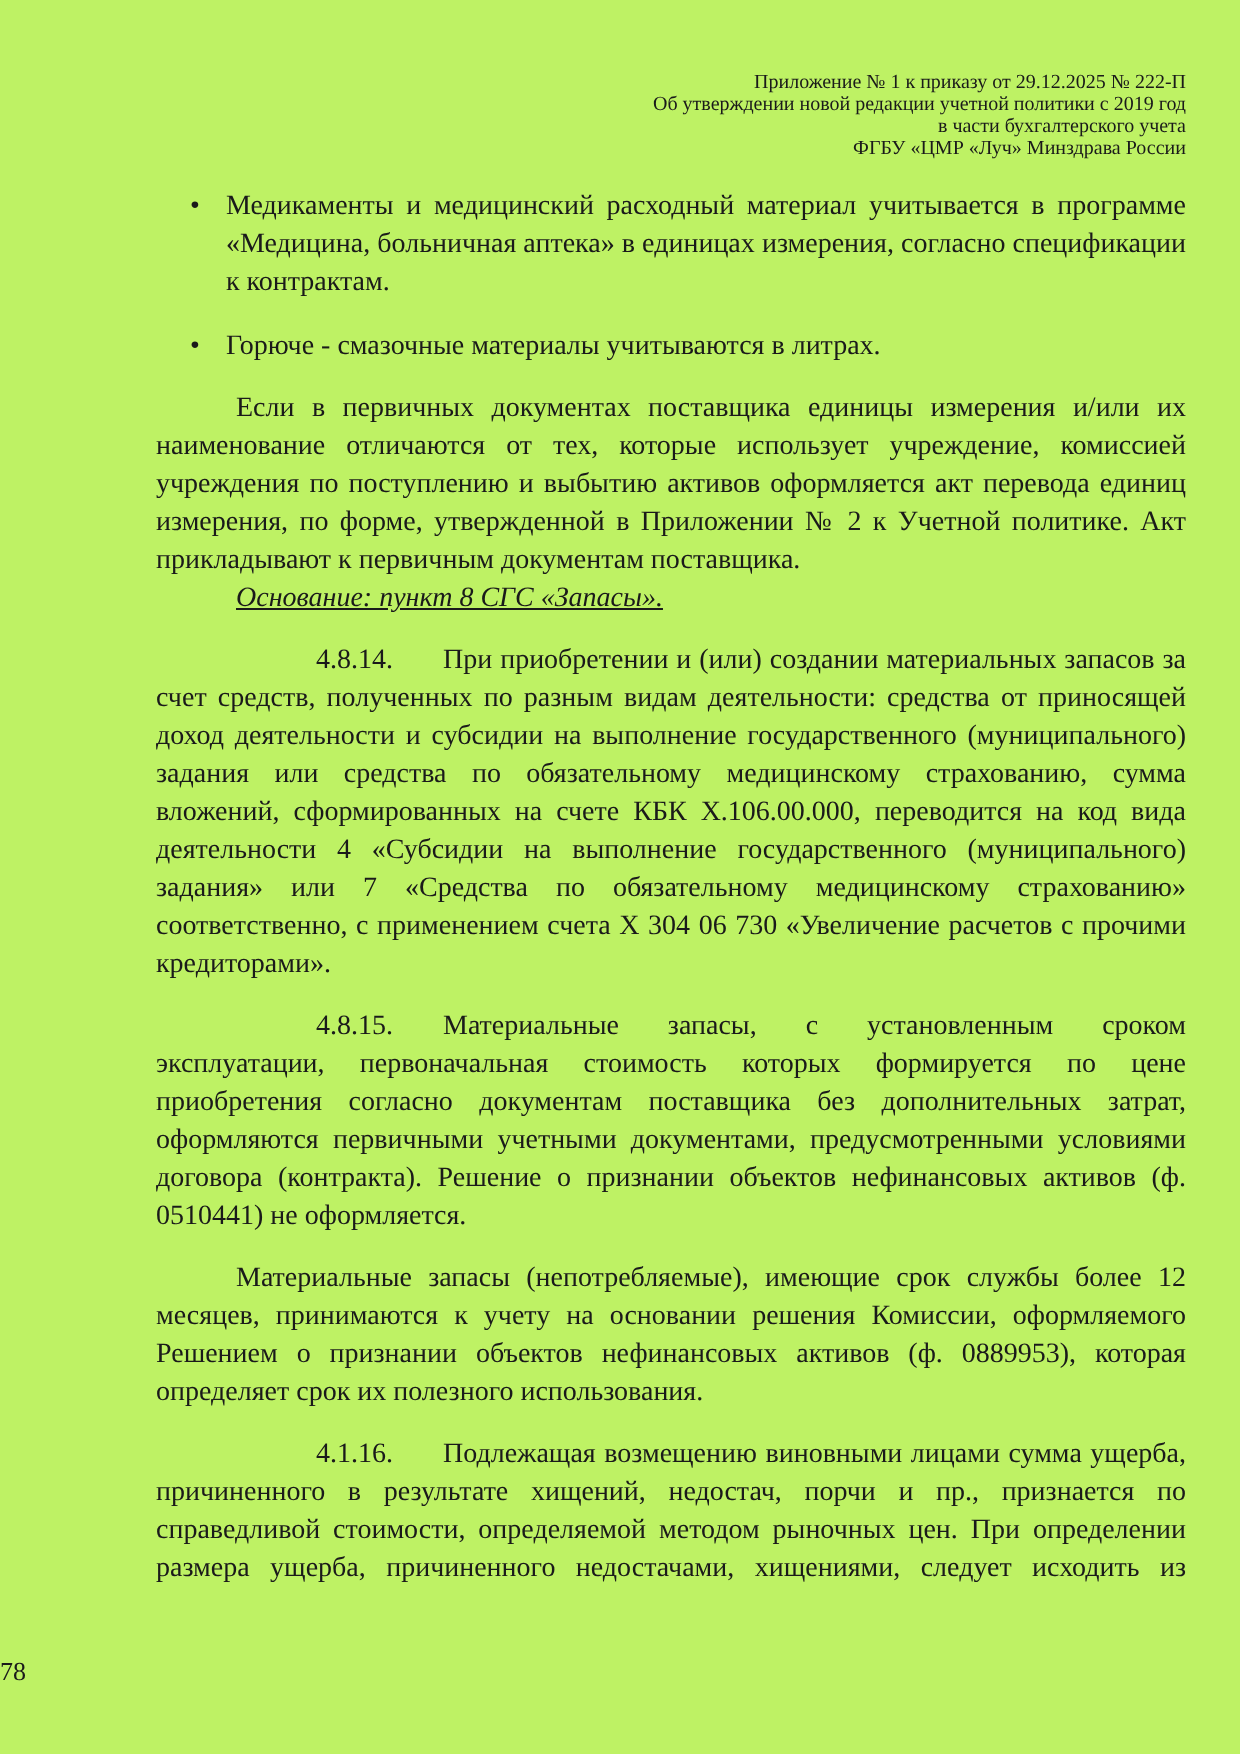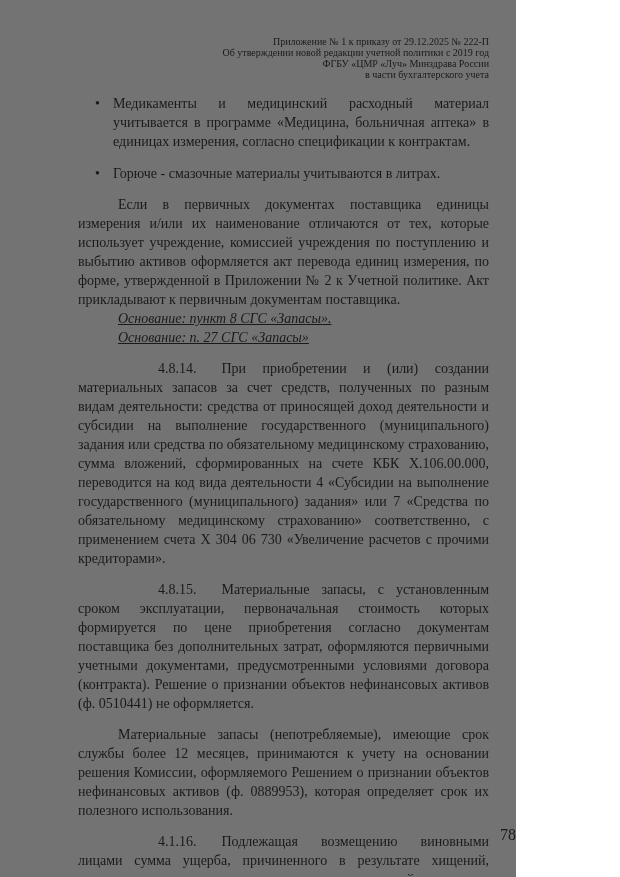--- a/index.html
+++ b/index.html
@@ -2,23 +2,23 @@
 <html><head>
 <meta charset="utf-8">
 <style>
   html, body {
     margin: 0;
     padding: 0;
     background: #ffffff;
   }
   .page {
     position: relative;
-    width: 516px;
+    width: 620px;
     height: 877px;
-    background: #737373;
+    background: #bef264;
     font-family: "Liberation Serif", "DejaVu Serif", serif;
     color: #1a1a1a;
     box-sizing: border-box;
     padding: 36px 27px 0 78px;
     overflow: hidden;
   }
   .doc-header {
     text-align: right;
     font-size: 10px;
     line-height: 11px;
@@ -61,55 +61,54 @@
   .sec-number {
     display: inline-block;
     margin-right: 25px;
   }
   p.truncated { text-align-last: justify; }
   .page-footer {
     position: absolute;
     bottom: 33px;
     left: 0;
     right: 0;
-    text-align: right;
-    font-size: 16px;
+    text-align: left;
+    font-size: 13px;
     font-family: "Liberation Serif", "DejaVu Serif", serif;
     color: #1a1a1a;
   }
 </style>
 </head>
 <body>
 
 <div class="page">
 
   <div class="doc-header">
     <div class="hline">Приложение № 1 к приказу от 29.12.2025 № 222-П</div>
     <div class="hline">Об утверждении новой редакции учетной политики с 2019 год</div>
+    <div class="hline">в части бухгалтерского учета</div>
     <div class="hline">ФГБУ «ЦМР «Луч» Минздрава России</div>
-    <div class="hline">в части бухгалтерского учета</div>
   </div>
 
   <div class="body-text">
 
     <ul class="bullet-list">
       <li>
         <span class="bullet-marker">•</span>
         <span>Медикаменты и медицинский расходный материал учитывается в программе «Медицина, больничная аптека» в единицах измерения, согласно спецификации к контрактам.</span>
       </li>
       <li>
         <span class="bullet-marker">•</span>
         <span>Горюче - смазочные материалы учитываются в литрах.</span>
       </li>
     </ul>
 
     <p class="para gap-top">Если в первичных документах поставщика единицы измерения и/или их наименование отличаются от тех, которые использует учреждение, комиссией учреждения по поступлению и выбытию активов оформляется акт перевода единиц измерения, по форме, утвержденной в Приложении № 2 к Учетной политике. Акт прикладывают к первичным документам поставщика.</p>
     <p class="basis">Основание: пункт 8 СГС «Запасы».</p>
 
-    <p class="basis">Основание: п. 27 СГС «Запасы»</p>
 
     <p class="para gap-top">
       <span class="sec-number">4.8.14.</span><span>При приобретении и (или) создании материальных запасов за счет средств, полученных по разным видам деятельности: средства от приносящей доход деятельности и субсидии на выполнение государственного (муниципального) задания или средства по обязательному медицинскому страхованию,  сумма вложений, сформированных на счете КБК Х.106.00.000, переводится на код вида деятельности 4 «Субсидии на выполнение государственного (муниципального) задания» или 7 «Средства по обязательному медицинскому страхованию» соответственно, с применением счета  Х 304 06 730 «Увеличение расчетов с прочими кредиторами».</span>
     </p>
 
     <p class="para gap-top">
       <span class="sec-number">4.8.15.</span><span>Материальные запасы, с установленным сроком эксплуатации, первоначальная стоимость которых формируется по цене приобретения согласно документам поставщика без дополнительных затрат, оформляются первичными учетными документами, предусмотренными условиями договора (контракта). Решение о признании объектов нефинансовых активов (ф. 0510441) не оформляется.</span>
     </p>
 
     <p class="para gap-top">Материальные запасы (непотребляемые), имеющие срок службы более 12 месяцев, принимаются к учету на основании решения Комиссии, оформляемого Решением о признании объектов нефинансовых активов (ф. 0889953), которая определяет срок их полезного использования.</p>

